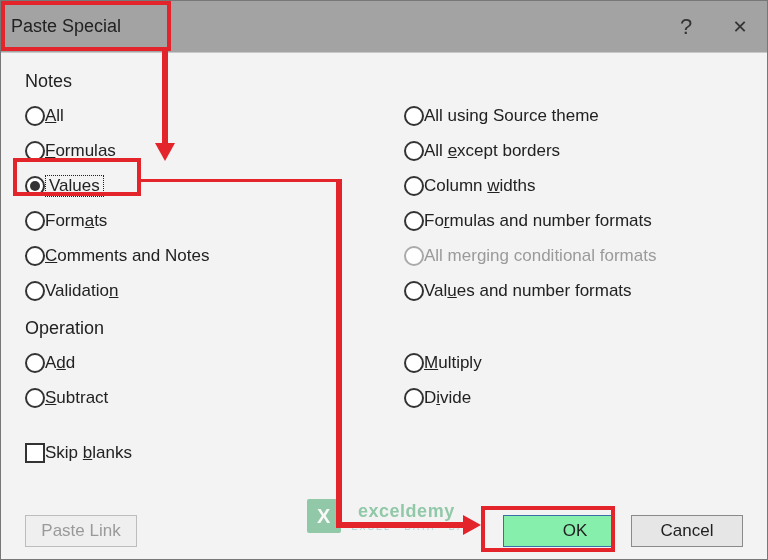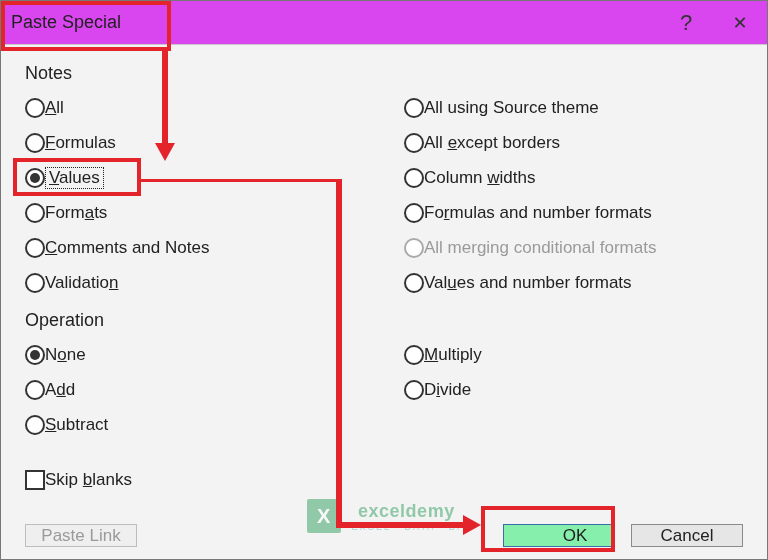--- a/index.html
+++ b/index.html
@@ -12,22 +12,22 @@
     color: #222;
     overflow: hidden;
   }
   .window {
     width: 768px; height: 560px;
     background: #f3f3f3;
     border: 1px solid #777;
     position: relative;
   }
   .titlebar {
-    height: 44px;
-    background: #d946ef;
+    height: 52px;
+    background: #a3a3a3;
     display: flex;
     align-items: center;
     border-bottom: 1px solid #c8c8c8;
     position: relative;
   }
   .title-text {
     padding: 4px 10px;
     font-size: 18px;
     color: #222;
   }
@@ -89,21 +89,21 @@
   .button-row {
     position: absolute;
     bottom: 12px;
     left: 0; right: 0;
     display: flex;
     align-items: center;
     padding: 0 24px;
     gap: 16px;
   }
   .btn {
-    height: 23px;
+    height: 32px;
     min-width: 112px;
     border: 1px solid #8a8a8a;
     background: #e6e6e6;
     display: inline-flex;
     align-items: center;
     justify-content: center;
     font-size: 17px;
     color: #222;
   }
   .btn.disabled {
@@ -232,24 +232,20 @@
           </div>
         </div>
     </div>
 
     <div class="section-gap"></div>
 
     <div class="group-label">Operation</div>
     <div class="cols">
       <div class="col" id="op-left-col">
           <div class="radio-row">
-            <span class="radio checked"></span>
-            <span class="lbl"><span>N<u>o</u>ne</span></span>
-          </div>
-          <div class="radio-row">
             <span class="radio"></span>
             <span class="lbl"><span>A<u>d</u>d</span></span>
           </div>
           <div class="radio-row">
             <span class="radio"></span>
             <span class="lbl"><span><u>S</u>ubtract</span></span>
           </div>
         </div>
       <div class="col" id="op-right-col">
           <div class="radio-row">

